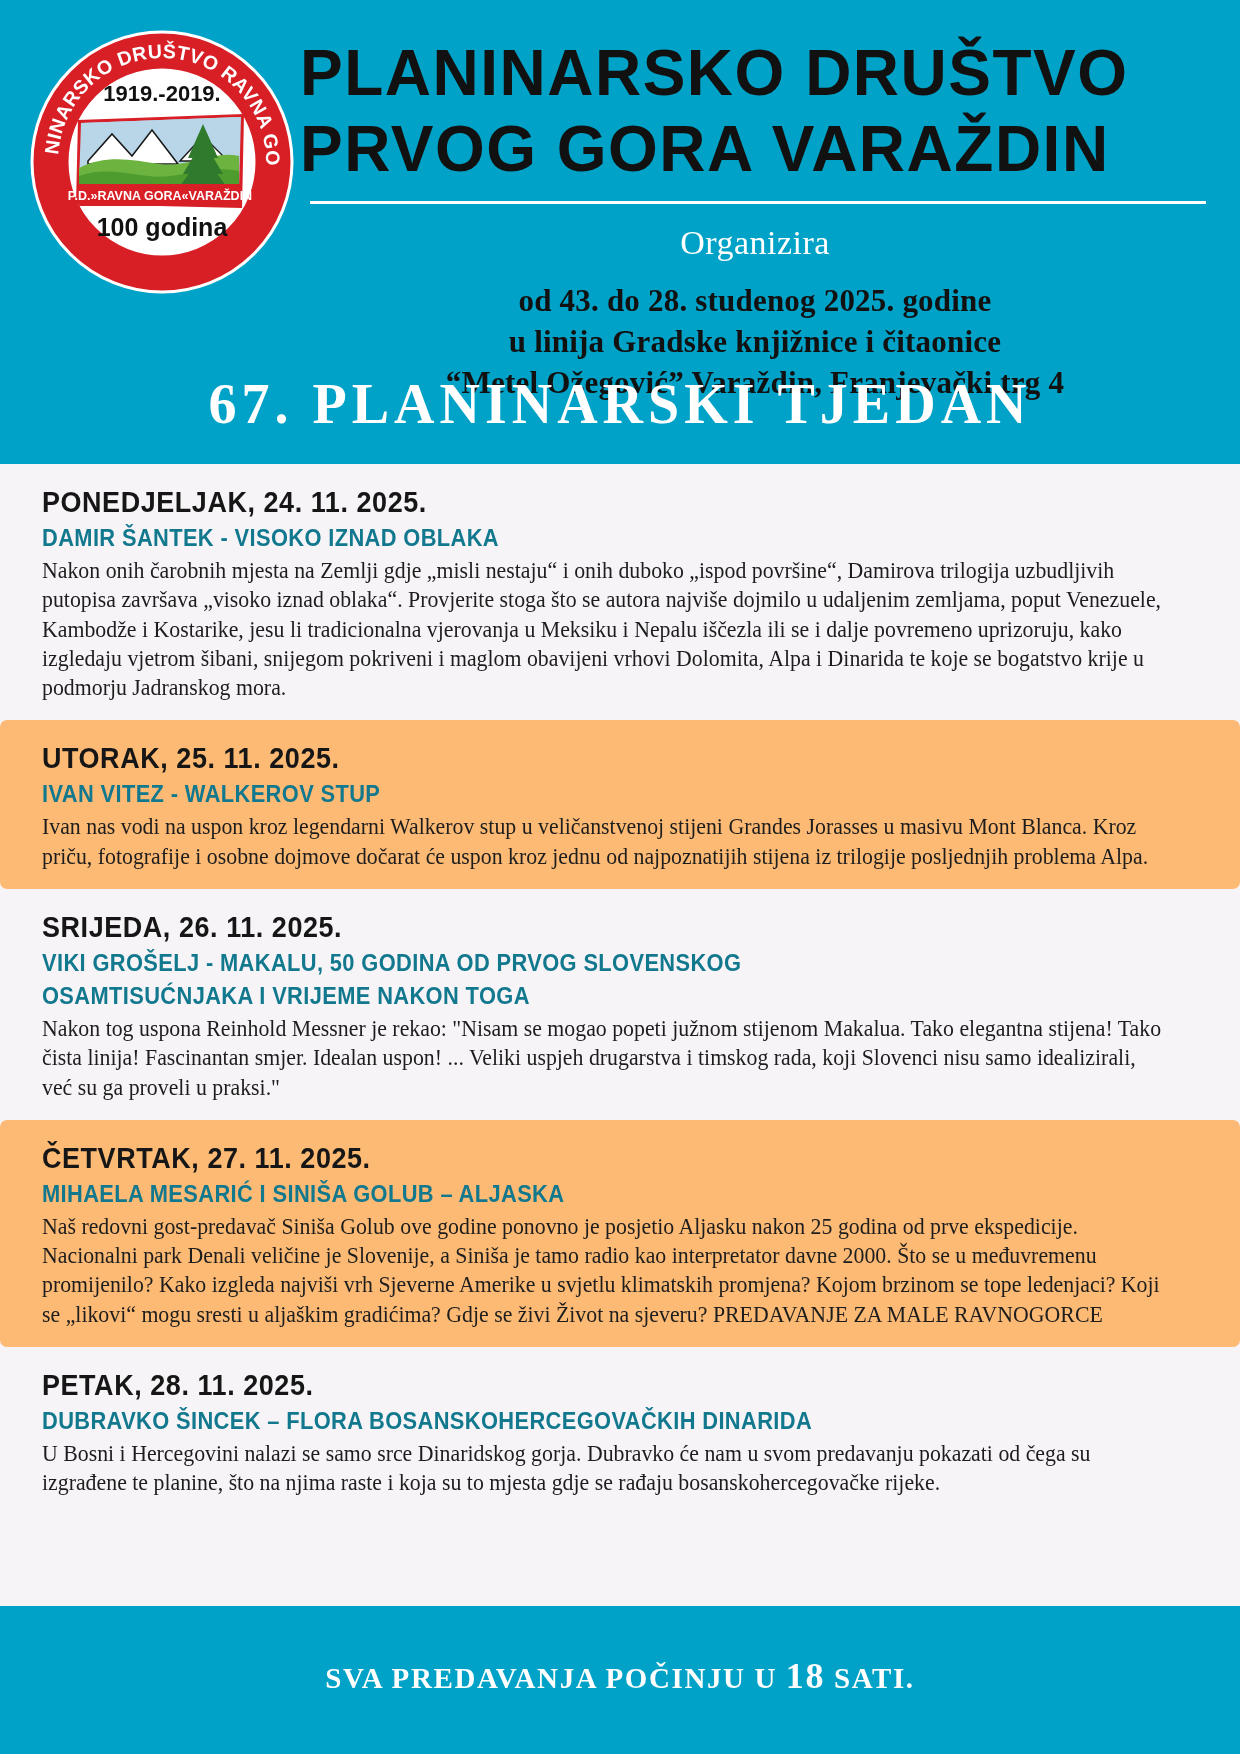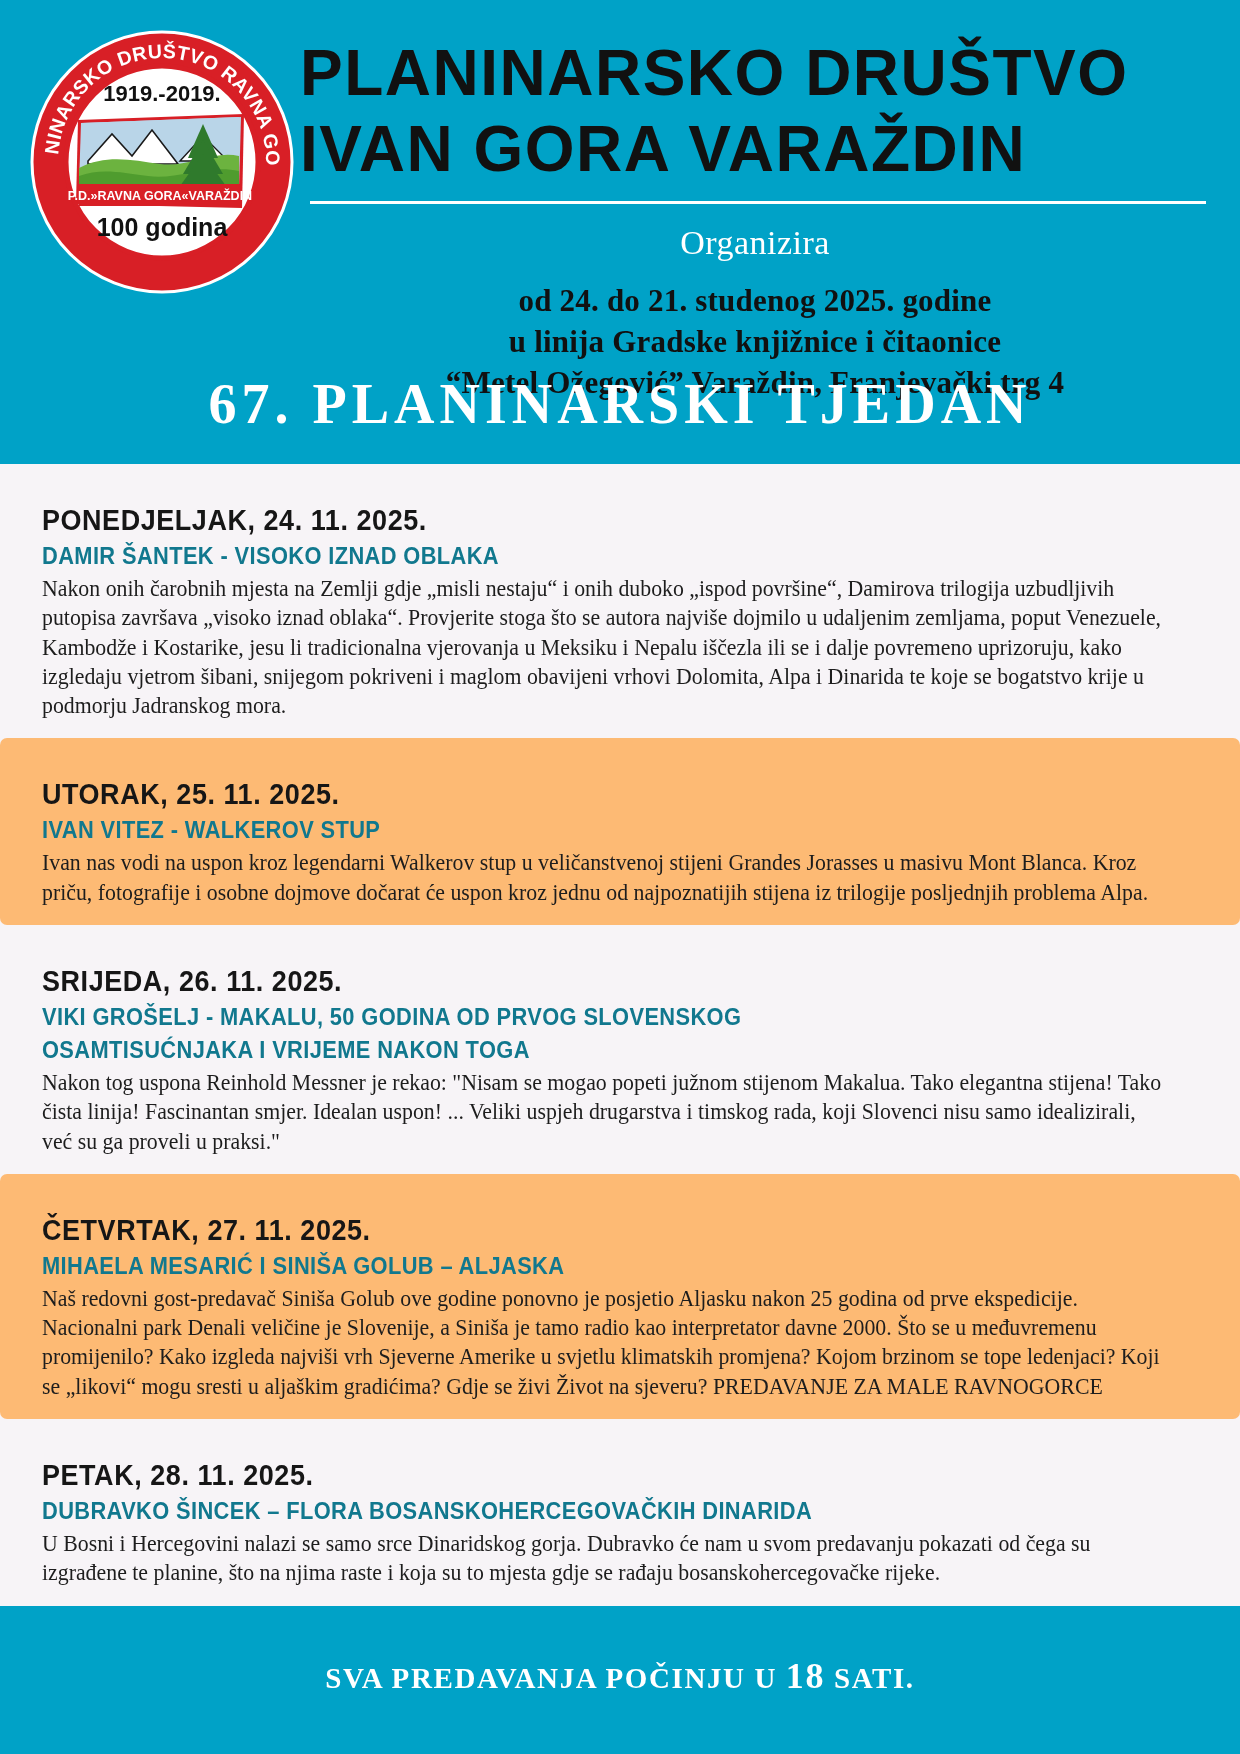--- a/index.html
+++ b/index.html
@@ -92,21 +92,21 @@
     font-family: "Liberation Serif", serif;
     font-weight: bold;
     font-size: 56px;
     letter-spacing: 5px;
   }
 
   
   .days { width: 100%; }
 
   .day {
-    padding: 40px 42px 18px 42px;
+    padding: 22px 42px 18px 42px;
   }
   .day.alt { background: #fdba74; border-radius: 7px; }
   .day.plain { background: #f7f4f7; }
 
   .day-date {
     font-family: "Liberation Sans", sans-serif;
     font-weight: bold;
     font-size: 29px;
     color: #161616;
     letter-spacing: 0.6px;
@@ -216,25 +216,25 @@
           <rect x="51" y="156" width="162" height="22" fill="#d81f26"></rect>
           <text x="132" y="172" font-family="Liberation Sans, sans-serif" font-size="12.5" font-weight="bold" fill="#ffffff" text-anchor="middle">P.D.»RAVNA GORA«VARAŽDIN</text>
         </g>
 
         <text x="134" y="208" font-family="Liberation Sans, sans-serif" font-size="25" font-weight="bold" fill="#111111" text-anchor="middle">100 godina</text>
       </svg>
     </div>
 
     <div class="header-right">
       <div class="org-title">PLANINARSKO DRUŠTVO</div>
-      <div class="org-title">IVAN GORA VARAŽDIN</div>
+      <div class="org-title">PRVOG GORA VARAŽDIN</div>
       <div class="divider"></div>
       <div class="organizira">Organizira</div>
       <div class="when-where">
-        <div>od 24. do 21. studenog 2025. godine</div>
+        <div>od 43. do 28. studenog 2025. godine</div>
         <div>u linija Gradske knjižnice i čitaonice</div>
         <div>“Metel Ožegović” Varaždin, Franjevački trg 4</div>
       </div>
     </div>
 
     <div class="main-title">67. PLANINARSKI TJEDAN</div>
   </div>
 
   <div class="days">
 

